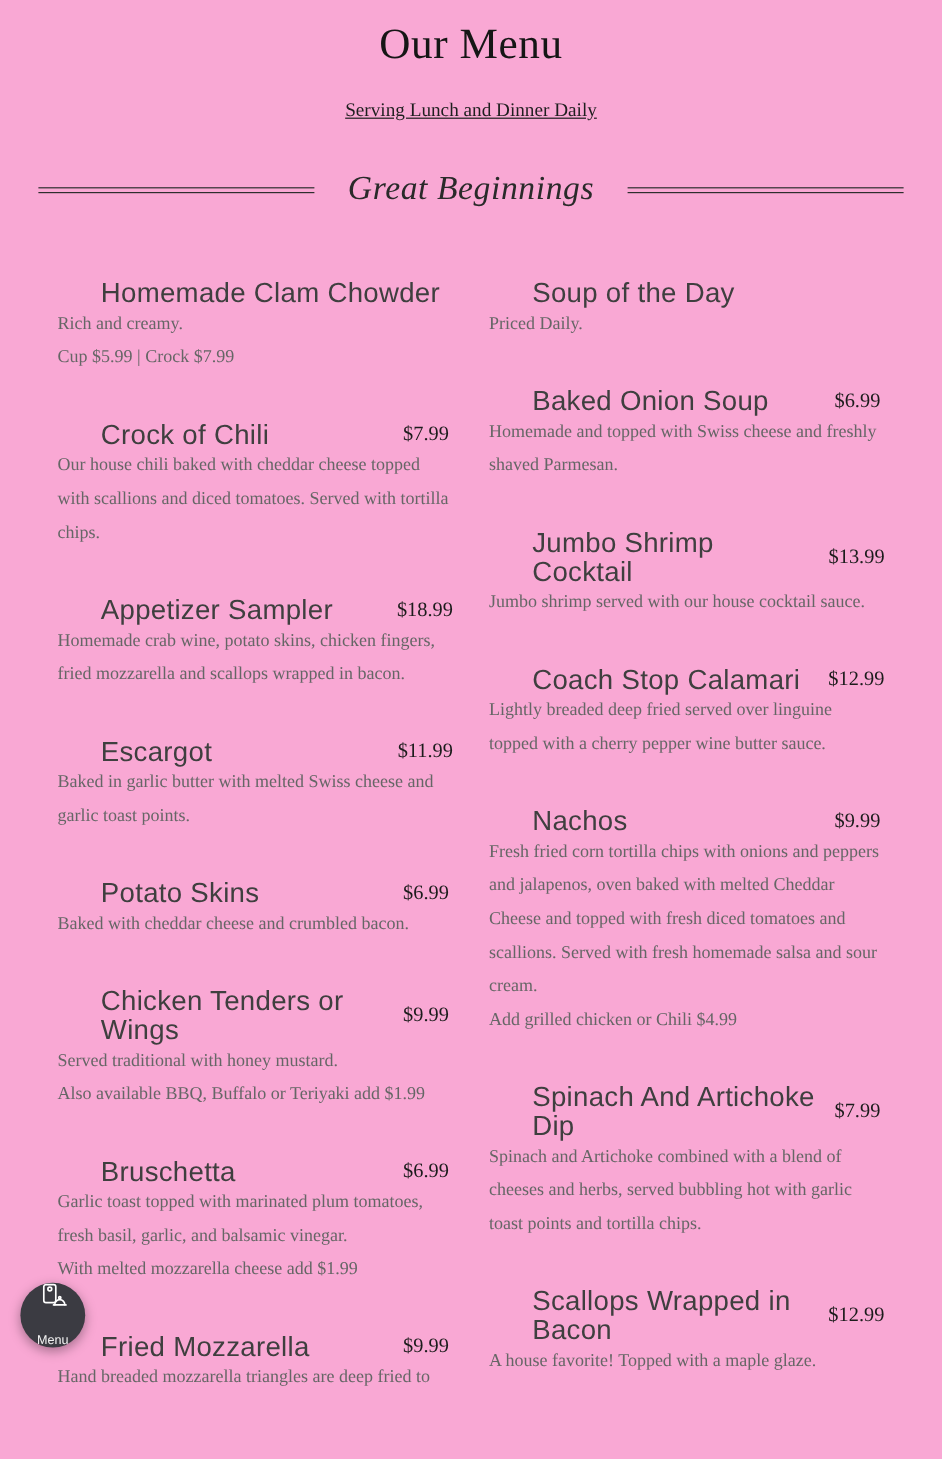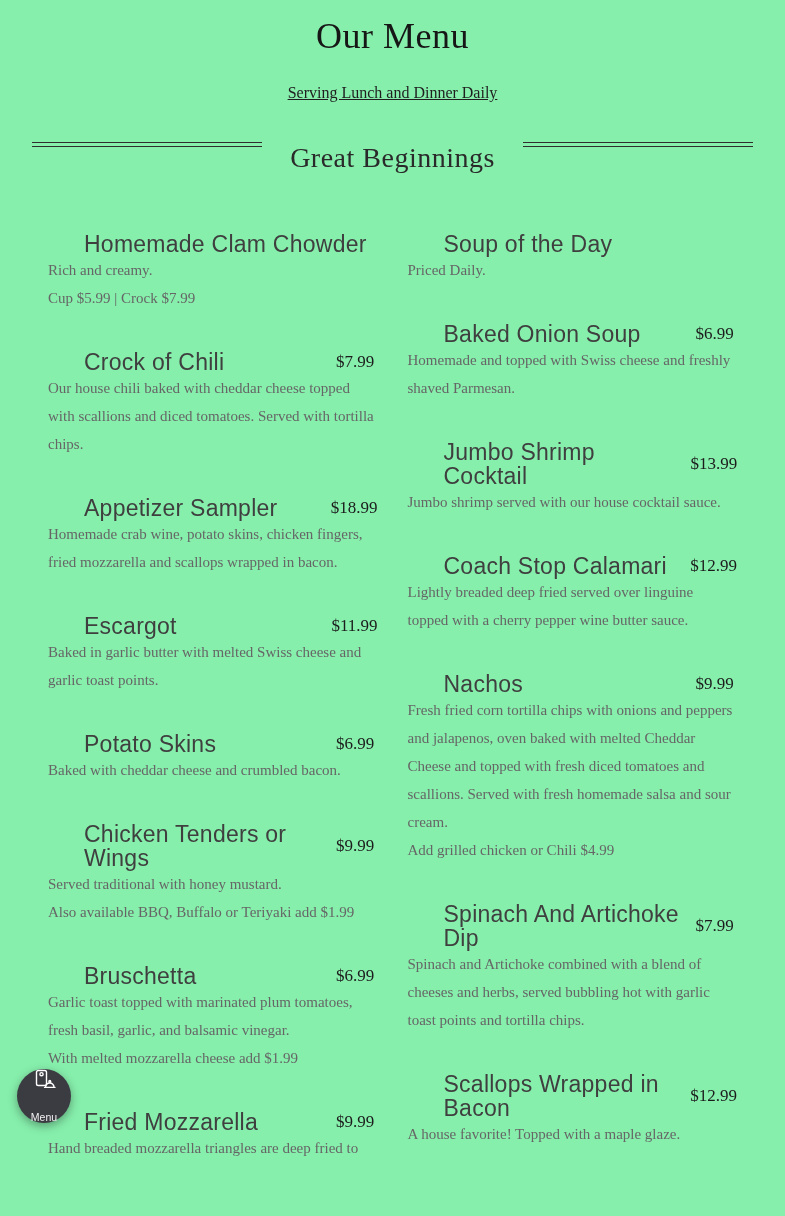--- a/index.html
+++ b/index.html
@@ -2,21 +2,21 @@
 <html><head>
 <meta charset="utf-8">
 <style>
   * { margin: 0; padding: 0; box-sizing: border-box; }
   html, body { background: #ffffff; }
   .page {
     position: relative;
     width: 785px;
     height: 1216px;
     overflow: hidden;
-    background: #86efac;
+    background: #f9a8d4;
     font-family: "Liberation Sans", sans-serif;
     padding-top: 14px;
   }
   .page-title {
     font-family: "Liberation Serif", serif;
     font-weight: 500;
     font-size: 36px;
     line-height: 44px;
     text-align: center;
     color: #161616;
@@ -26,23 +26,24 @@
     margin-top: 24px;
     font-family: "Liberation Serif", serif;
     font-size: 16px;
     line-height: 22px;
     text-align: center;
     color: #1f1f1f;
     text-decoration: underline;
   }
   .section-head {
     display: flex;
-    align-items: flex-start;
+    align-items: center;
     gap: 28px;
     margin: 38px 32px 0 32px;
+    font-style: italic;
   }
   .rule {
     flex: 1;
     height: 5px;
     border-top: 1.5px solid #2e2e2e;
     border-bottom: 1.5px solid #2e2e2e;
   }
   .section-title {
     font-family: "Liberation Serif", serif;
     font-weight: 400;

